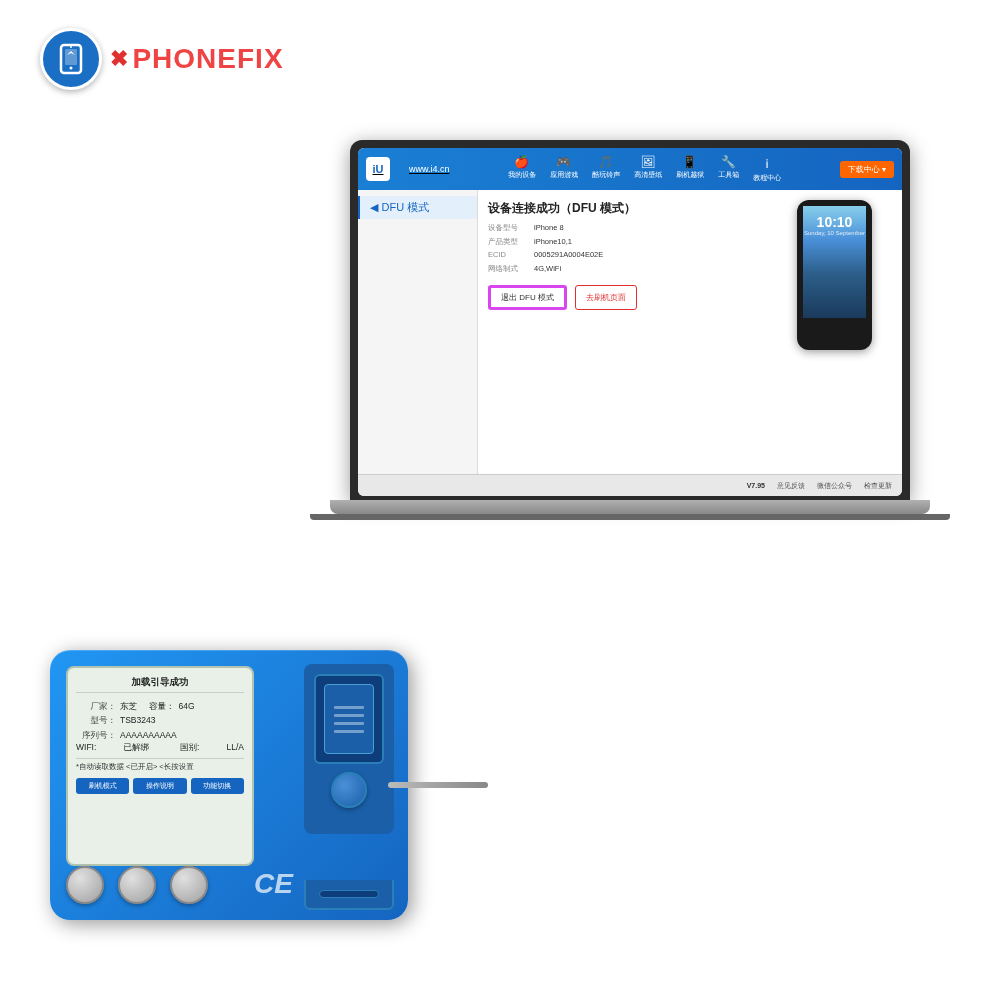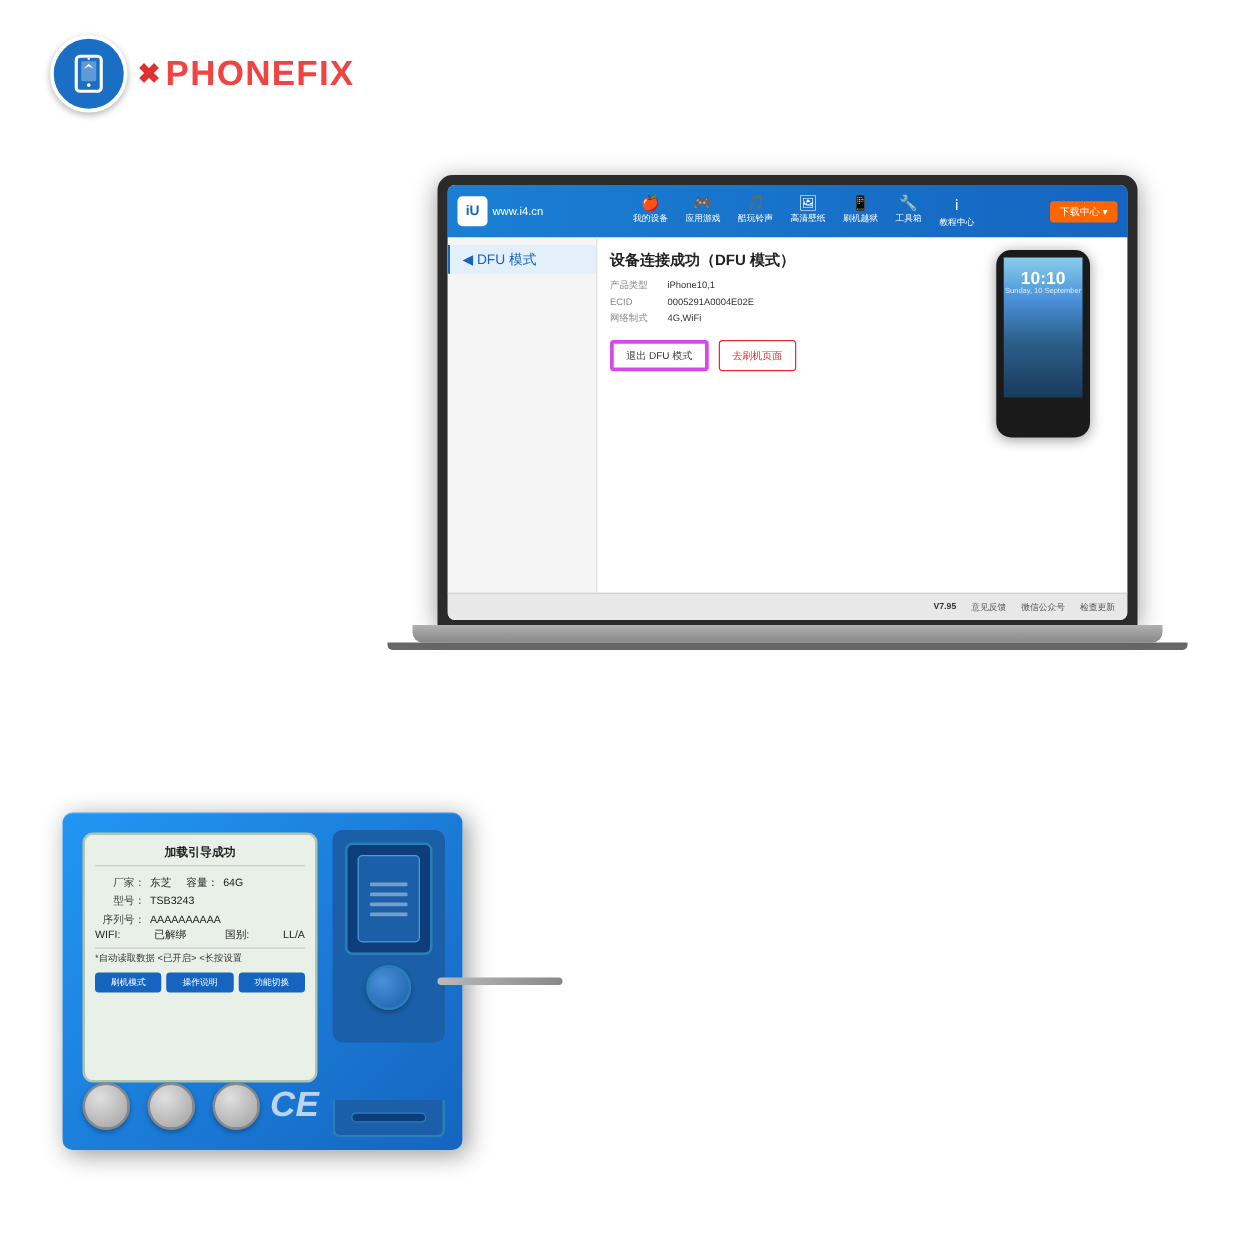--- a/index.html
+++ b/index.html
@@ -126,22 +126,23 @@
       height: 42px;
       background: linear-gradient(to right, #1a7fd4, #1565c0);
       display: flex;
       align-items: center;
       padding: 0 8px;
       gap: 4px;
     }
     .app-logo-area {
       display: flex;
       align-items: center;
-      gap: 4px;
+      gap: 19px;
       min-width: 80px;
+      text-decoration: underline;
     }
     .app-logo-box {
       width: 24px;
       height: 24px;
       background: #ffffff;
       border-radius: 4px;
       display: flex;
       align-items: center;
       justify-content: center;
       font-size: 11px;
@@ -312,24 +313,24 @@
 
     
     .device-wrapper {
       position: absolute;
       left: 0;
       bottom: -20px;
       width: 340px;
       height: 310px;
     }
     .blue-device {
-      width: 320px;
+      width: 358px;
       height: 270px;
       background: linear-gradient(135deg, #2196F3, #1565c0);
-      border-radius: 8px;
+      border-radius: 20px;
       padding: 16px;
       position: relative;
       box-shadow: 4px 4px 20px rgba(0,0,0,0.4), inset 0 1px 0 rgba(255,255,255,0.2);
     }
     
     .cable {
       position: absolute;
       right: -80px;
       top: 50%;
       width: 100px;
@@ -567,20 +568,24 @@
               <div class="app-download-btn">下载中心 ▾</div>
             </div>
 
             <div class="app-content">
               <div class="app-sidebar">
                 <div class="app-sidebar-item active">◀ DFU 模式</div>
               </div>
               <div class="app-main">
                 <div class="app-dfu-success">设备连接成功（DFU 模式）</div>
                 <div class="app-device-info">
+                  <div class="app-device-info-row">
+                    <span class="app-device-info-label">设备型号</span>
+                    <span>iPhone 8</span>
+                  </div>
                   <div class="app-device-info-row">
                     <span class="app-device-info-label">产品类型</span>
                     <span>iPhone10,1</span>
                   </div>
                   <div class="app-device-info-row">
                     <span class="app-device-info-label">ECID</span>
                     <span>0005291A0004E02E</span>
                   </div>
                   <div class="app-device-info-row">
                     <span class="app-device-info-label">网络制式</span>

